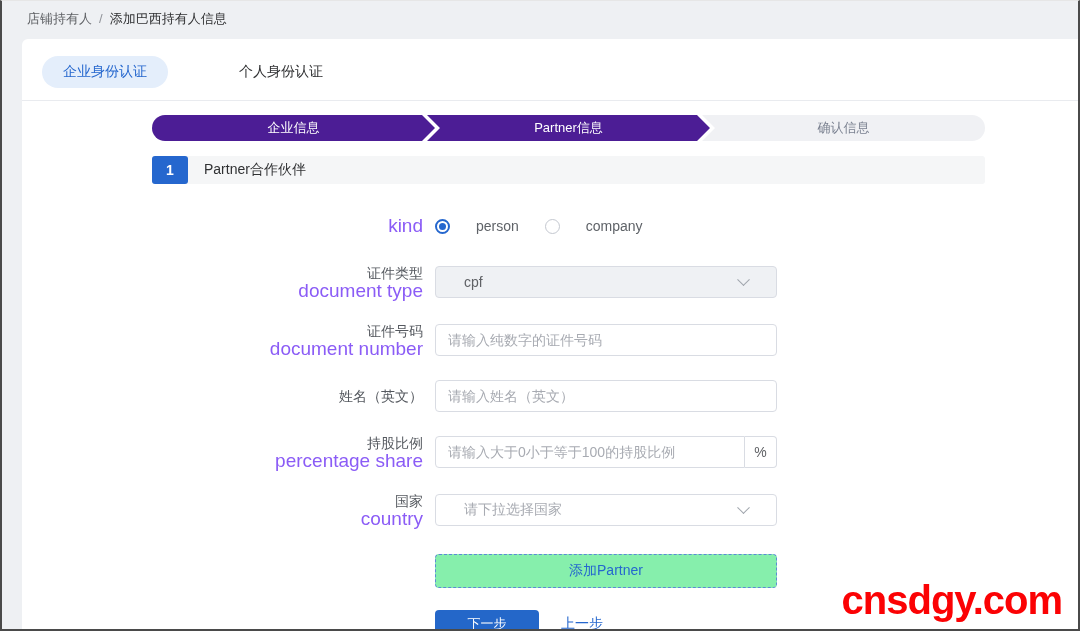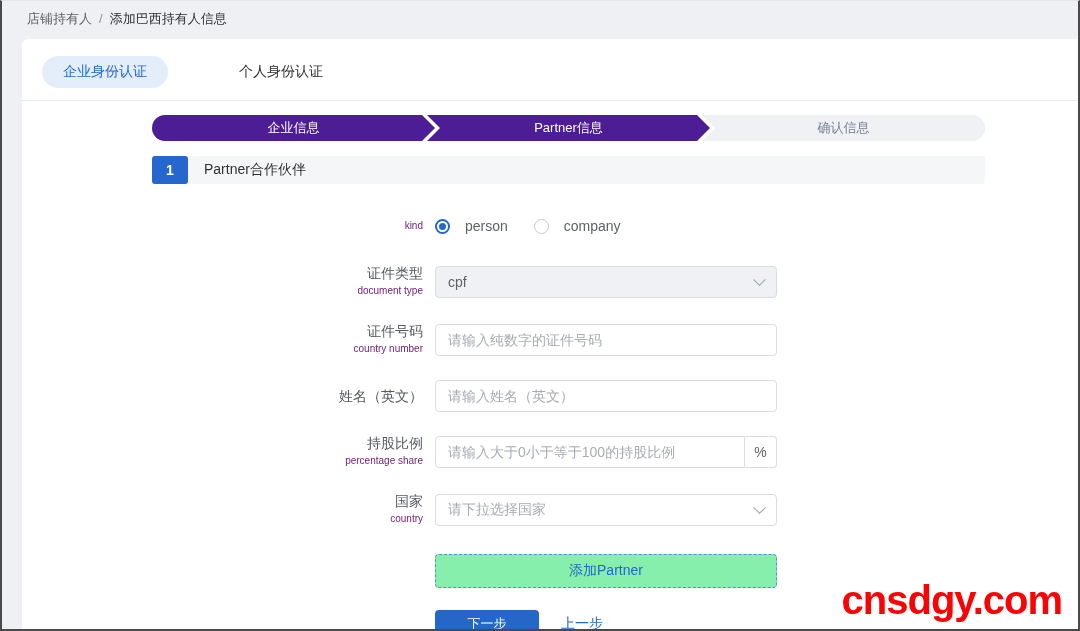--- a/index.html
+++ b/index.html
@@ -43,41 +43,41 @@
     background:#f5f6f7; border-radius:3px; margin-top:15px; }
   .section-badge{ width:36px; height:28px; background:#2567ce; color:#fff;
     border-radius:3px; display:flex; align-items:center; justify-content:center;
     font-size:14px; font-weight:700; }
   .section-title{ margin-left:16px; font-size:14px; color:#303133; }
   
   .form{ margin-top:26px; }
   .form-row{ display:flex; align-items:center; margin-bottom:22px; }
   .labels{ width:277px; text-align:right; padding-right:6px; line-height:18px; }
   .label-cn{ font-size:14px; color:#55595f; }
-  .label-en{ font-size:10px; color:#701a75; }
+  .label-en{ font-size:19px; color:#8b5cf6; }
   .field{ width:342px; margin-left:6px; }
   .text-input{ width:100%; height:32px; border:1px solid #d9dce3; border-radius:4px;
     padding:0 12px; font-size:14px; color:#303133; background:#fff; outline:none;
     font-family:inherit; }
   .text-input::placeholder{ color:#a8abb2; }
   .select{ display:flex; align-items:center; height:32px; border:1px solid #d9dce3;
-    border-radius:4px; padding:0 12px; background:#fff; cursor:pointer; }
+    border-radius:4px; padding:0 28px; background:#fff; cursor:pointer; }
   .select.disabled{ background:#eff1f4; cursor:not-allowed; }
   .select .sel-text{ flex:1; font-size:14px; color:#606266; }
   .select .sel-text.placeholder{ color:#a8abb2; }
   .chevron{ width:9px; height:9px; border-right:1.6px solid #a0a6ad;
     border-bottom:1.6px solid #a0a6ad; transform:rotate(45deg) translate(-2px,-2px); }
   .input-group{ display:flex; width:100%; }
   .input-group .text-input{ flex:1; border-radius:4px 0 0 4px; }
   .suffix{ width:32px; height:32px; border:1px solid #d9dce3; border-left:none;
     border-radius:0 4px 4px 0; display:flex; align-items:center; justify-content:center;
     font-size:14px; color:#606266; background:#fff; }
   
   .radio-group{ display:flex; align-items:center; gap:26px; height:32px; }
-  .radio{ display:flex; align-items:center; gap:15px; cursor:pointer;text-align:center; }
+  .radio{ display:flex; align-items:center; gap:26px; cursor:pointer;text-align:center; }
   .rb{ width:15px; height:15px; border-radius:50%; border:1px solid #c4c8d0;
     background:#fff; position:relative; flex:none; }
   .rb.checked{ border:2px solid #2567ce; }
   .rb.checked::after{ content:""; position:absolute; left:50%; top:50%; width:7px;
     height:7px; margin:-3.5px 0 0 -3.5px; border-radius:50%; background:#2567ce; }
   .radio-label{ font-size:14px; color:#5f6368; }
   
   .add-partner{ width:342px; height:34px; margin:4px 0 0 283px;
     background:#86efac; border:1px dashed #5b8ad6; border-radius:4px; color:#2567ce;
     font-size:14px; cursor:pointer; font-family:inherit; }
@@ -148,21 +148,21 @@
             <div class="select disabled">
               <span class="sel-text">cpf</span>
               <span class="chevron"></span>
             </div>
           </div>
         </div>
 
         <div class="form-row">
           <div class="labels">
             <div class="label-cn">证件号码</div>
-            <div class="label-en">country number</div>
+            <div class="label-en">document number</div>
           </div>
           <div class="field">
             <input class="text-input" type="text" placeholder="请输入纯数字的证件号码" style="">
           </div>
         </div>
 
         <div class="form-row">
           <div class="labels">
             <div class="label-cn">姓名（英文）</div>
           </div>

